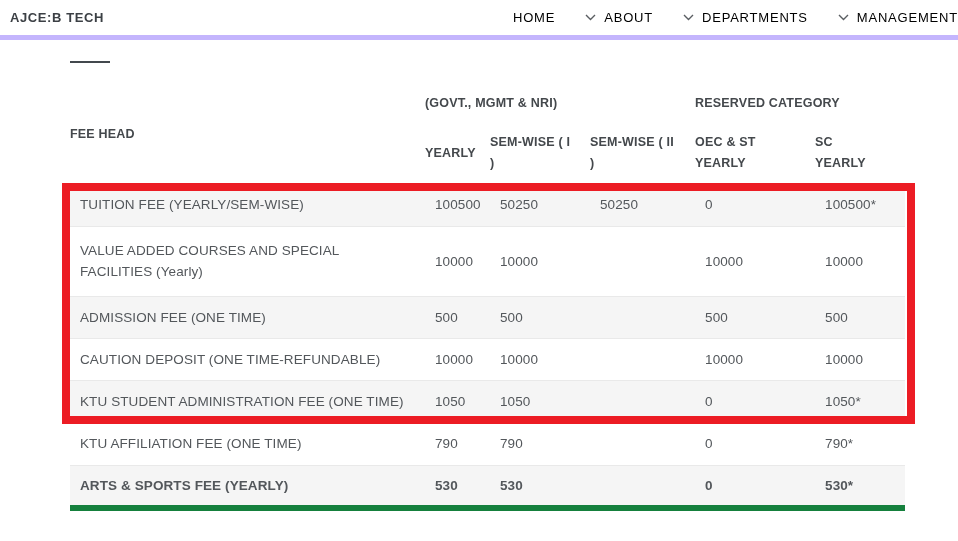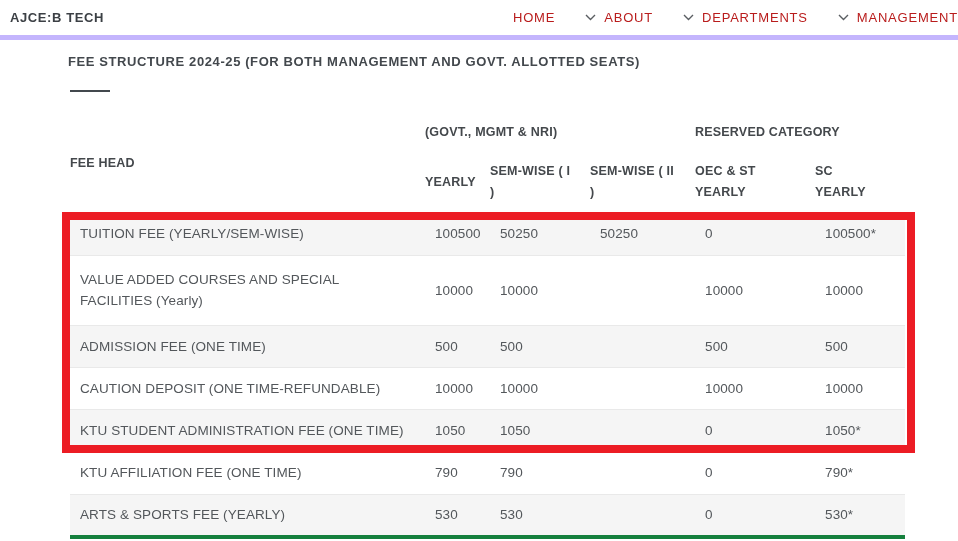--- a/index.html
+++ b/index.html
@@ -31,21 +31,21 @@
   .nav {
     display: flex;
     align-items: center;
     gap: 30px;
   }
   .nav-item {
     display: flex;
     align-items: center;
     font-size: 13px;
     letter-spacing: 0.8px;
-    color: #b91c1c;
+    color: #000000;
     text-decoration: none;
     cursor: pointer;
     white-space: nowrap;
   }
   .chev {
     display: inline-flex;
     align-items: center;
     margin-right: 8px;
     line-height: 0;
   }
@@ -99,21 +99,21 @@
   }
   tr.group-row { height: 38px; }
   tr.colhead-row { height: 62px; }
   tr.colhead-row th { vertical-align: middle; }
 
   tbody tr { height: 42px; background: #ffffff; margin-top: 20px; }
   tbody tr:nth-child(odd) { background: #f5f5f5; }
   tbody tr:nth-child(2) { height: 70px; }
   tbody tr:nth-child(6), tbody tr:nth-child(7) { height: 43px; }
   tbody tr + tr td { border-top: 1px solid #e9e9e9; }
-  tbody tr:last-child td { border-bottom: 4px solid #15803d; }
+  tbody tr:last-child td { border-bottom: 6px solid #15803d; font-weight: bold; }
   tbody td {
     font-size: 13.5px;
     color: #53575b;
     vertical-align: middle;
     padding: 0 10px;
     text-align: left;
     line-height: 21px;
     letter-spacing: 0.1px;
   }
 
@@ -159,21 +159,20 @@
           <svg width="11" height="7" viewBox="0 0 11 7">
             <polyline points="1,1 5.5,5.5 10,1" fill="none" stroke="#5a5e62" stroke-width="1.4"></polyline>
           </svg>
         </span>
         <span>MANAGEMENT</span>
       </a>
   </nav>
 </header>
 
 <main class="content">
-  <h1 class="page-title">FEE STRUCTURE 2024-25 (FOR BOTH MANAGEMENT AND GOVT. ALLOTTED SEATS)</h1>
   <div class="title-underline"></div>
 
   <div class="table-wrap">
     <table class="fee-table">
       <colgroup>
         <col class="c-feehead">
           <col class="c-yearly">
           <col class="c-sem1">
           <col class="c-sem2">
           <col class="c-oec">

